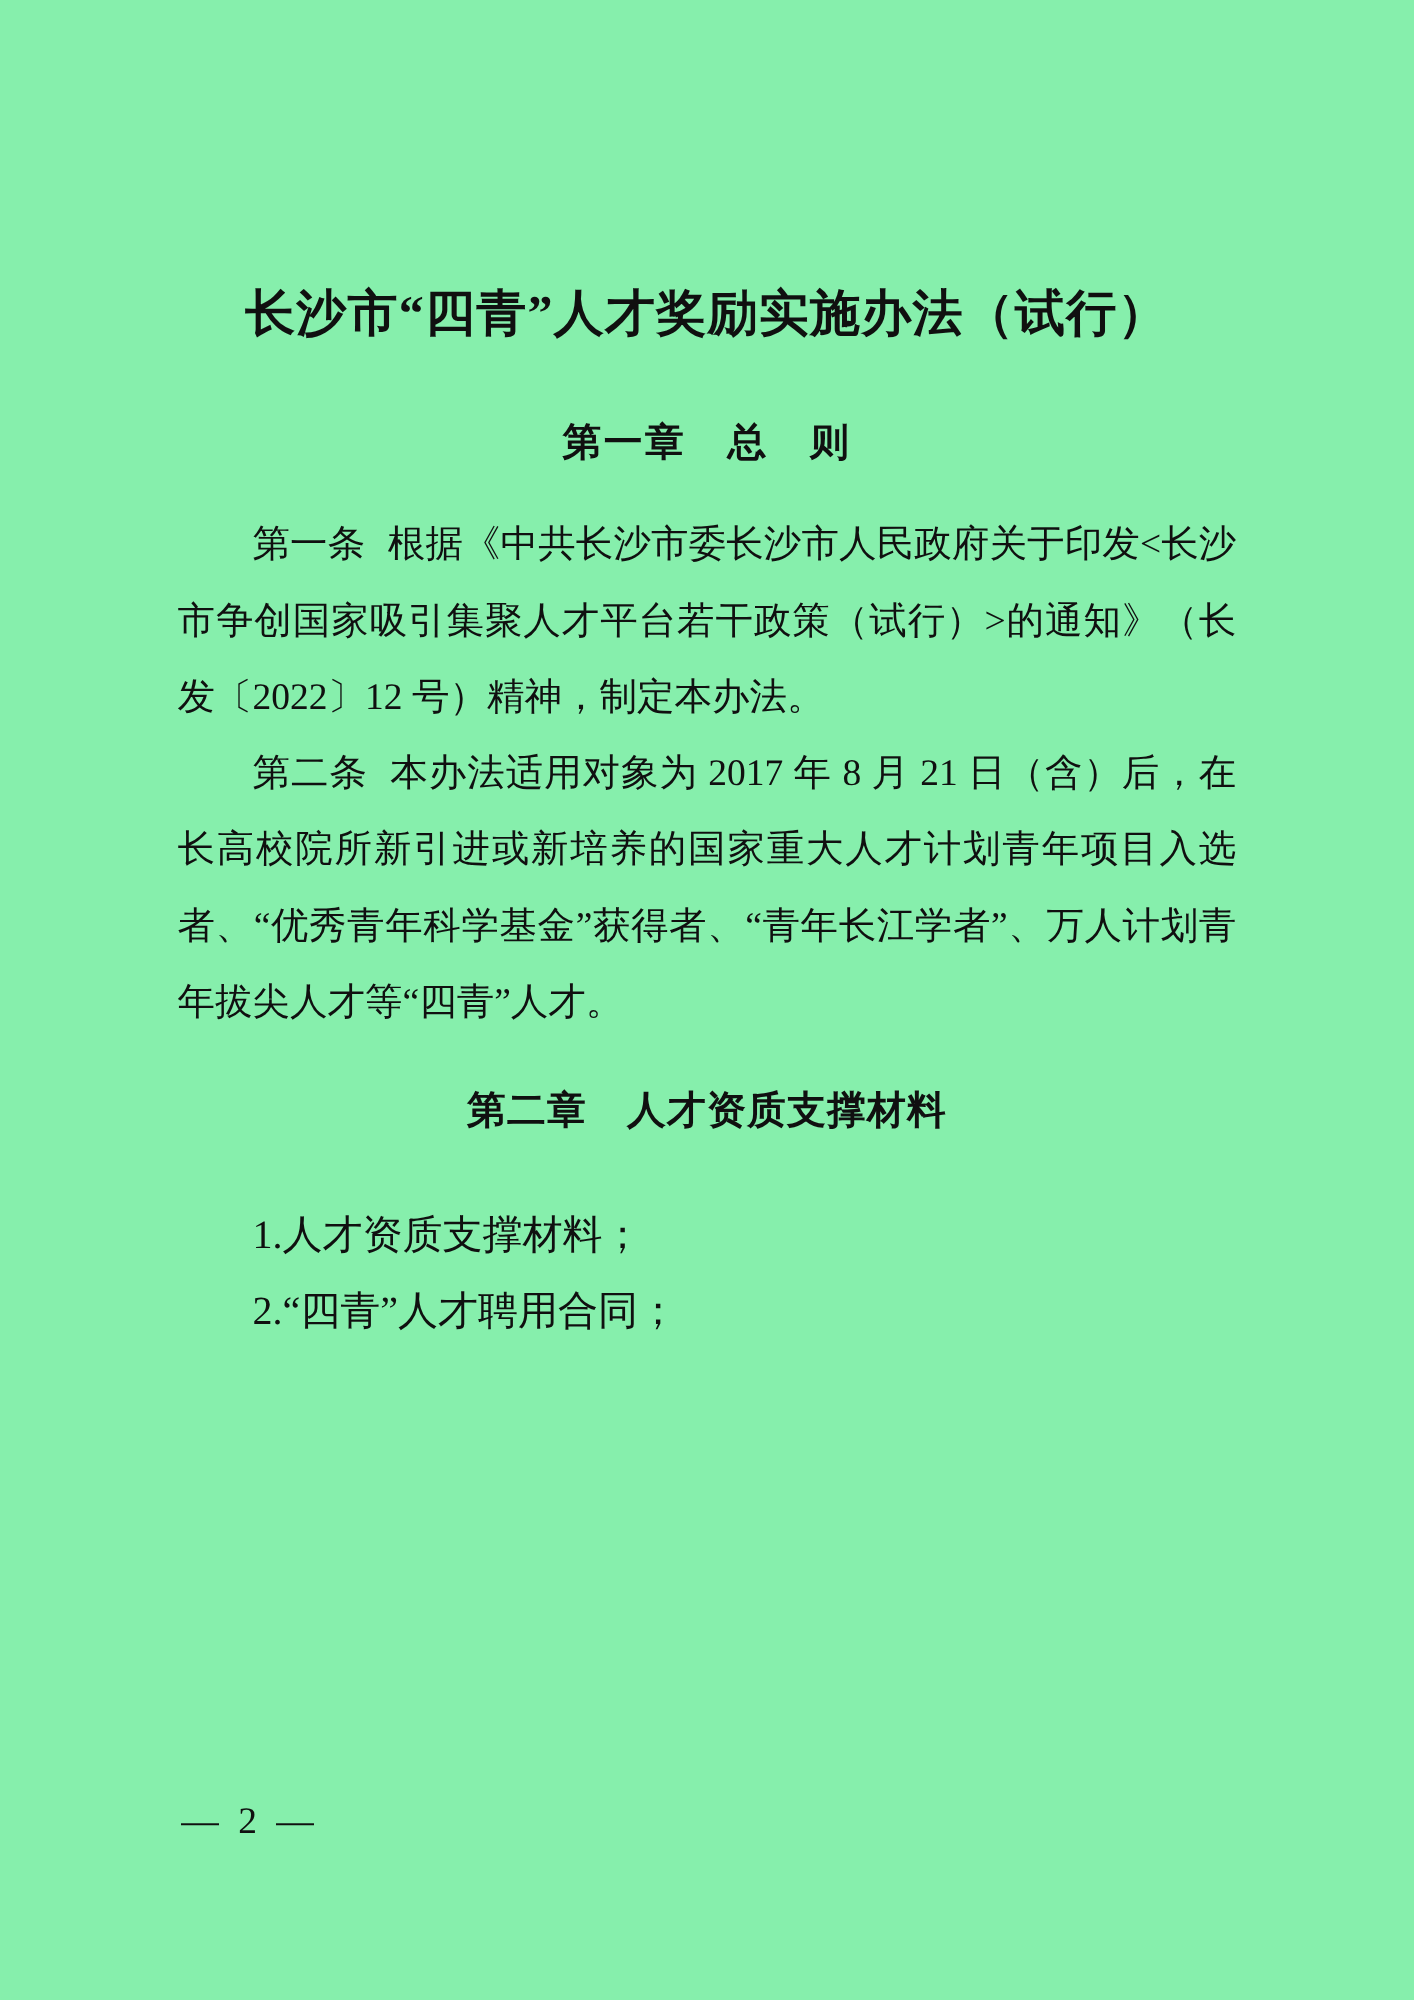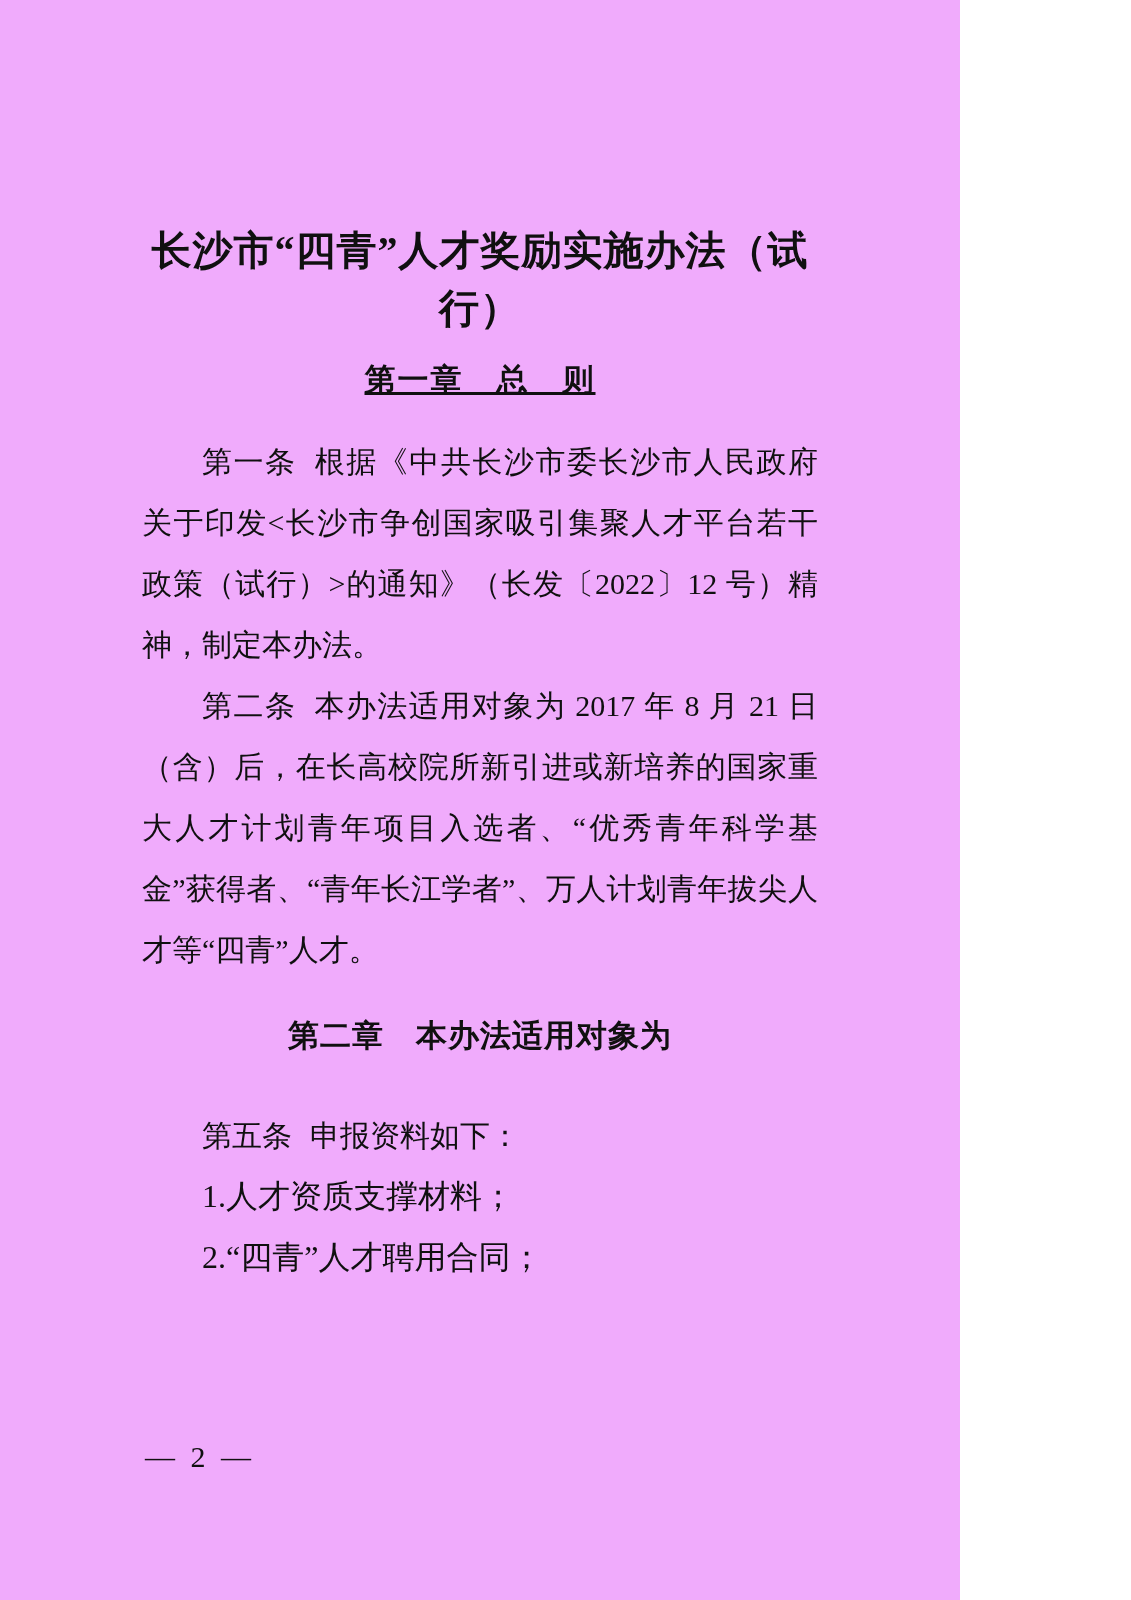--- a/index.html
+++ b/index.html
@@ -7,44 +7,43 @@
   body {
     width: 1131px;
     height: 1600px;
     position: relative;
     font-family: "Liberation Serif", serif;
     color: #101010;
     overflow: hidden;
   }
   .page {
     position: relative;
-    width: 960px;
+    width: 1131px;
     height: 1600px;
-    background: #f0abfc;
+    background: #86efac;
     padding: 222px 142px 0 142px;
   }
   .doc-title {
     text-align: center;
     font-size: 40px;
     font-weight: bold;
     letter-spacing: 1px;
     line-height: 1.45;
     font-family: "Liberation Serif", serif;
   }
   .chapter-heading {
     text-align: center;
     font-weight: bold;
     font-size: 31px;
     line-height: 1.45;
   }
   .chapter-1-heading {
-    margin-top: 20px;
+    margin-top: 52px;
     font-family: "Liberation Sans", sans-serif;
     letter-spacing: 2px;
-    text-decoration: underline;
   }
   .chapter-2-heading {
     margin-top: 34px;
     margin-bottom: 46px;
     font-family: "Liberation Sans", sans-serif;
     letter-spacing: 1px;
   }
   .body-block {
     margin-top: 28px;
   }
@@ -84,26 +83,25 @@
   <h2 class="chapter-heading chapter-1-heading">第一章　总　则</h2>
 
   <div class="body-block">
 
     <p class="article"><span class="article-label">第一条</span><span class="article-text">根据《中共长沙市委长沙市人民政府关于印发&lt;长沙市争创国家吸引集聚人才平台若干政策（试行）&gt;的通知》（长发〔2022〕12 号）精神，制定本办法。</span></p>
 
     <p class="article"><span class="article-label">第二条</span><span class="article-text">本办法适用对象为 2017 年 8 月 21 日（含）后，在长高校院所新引进或新培养的国家重大人才计划青年项目入选者、“优秀青年科学基金”获得者、“青年长江学者”、万人计划青年拔尖人才等“四青”人才。</span></p>
 
   </div>
 
-  <h2 class="chapter-heading chapter-2-heading">第二章　本办法适用对象为</h2>
+  <h2 class="chapter-heading chapter-2-heading">第二章　人才资质支撑材料</h2>
 
   <div>
 
 
-    <p class="article"><span class="article-label">第五条</span><span class="article-text">申报资料如下：</span></p>
 
     <p class="list-item">1.人才资质支撑材料；</p>
 
     <p class="list-item">2.“四青”人才聘用合同；</p>
 
   </div>
 
   <div class="page-number">— 2 —</div>
 
 </div>

